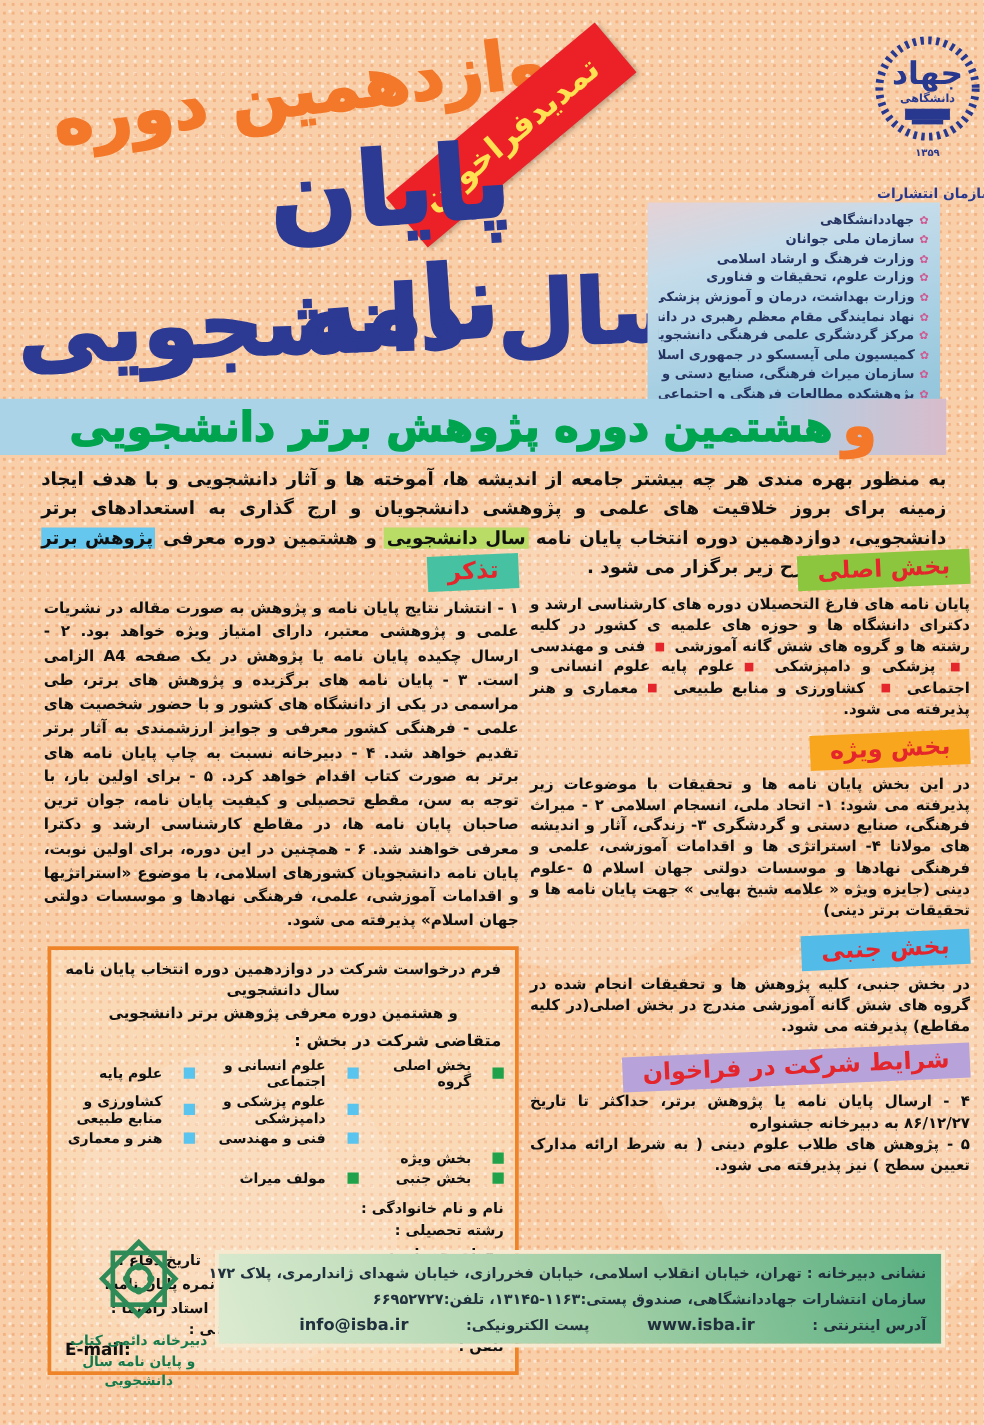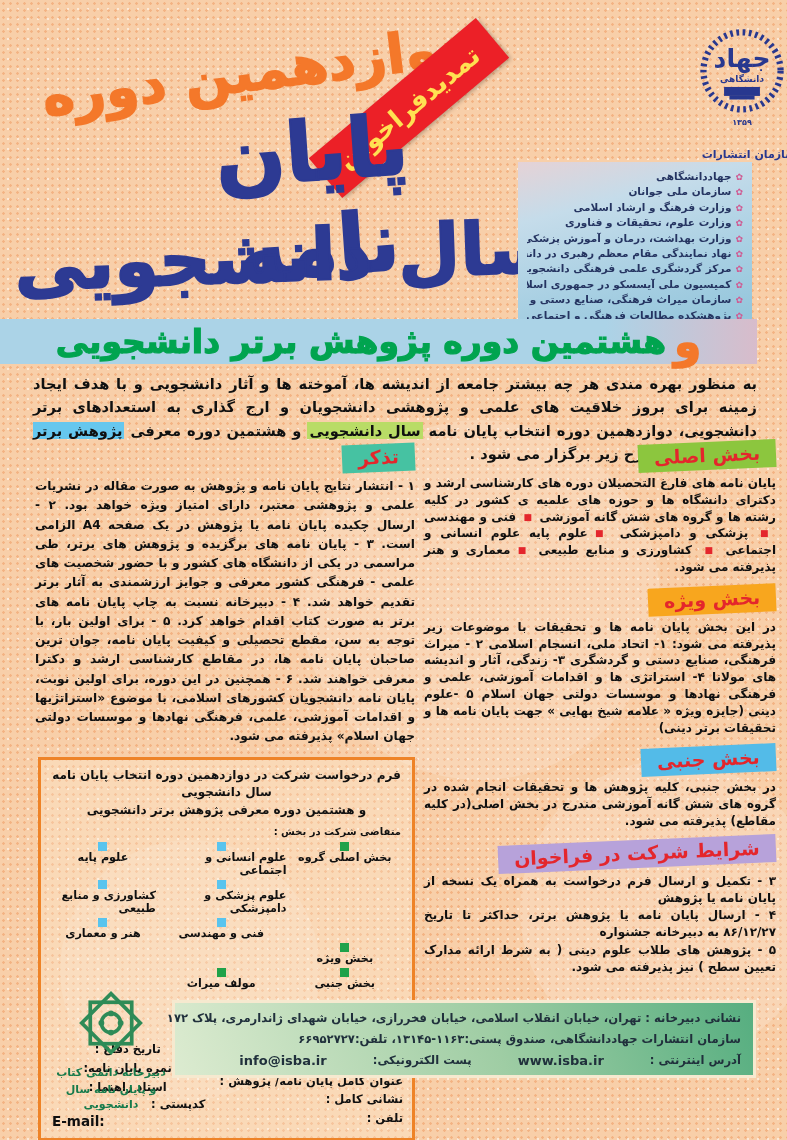--- a/index.html
+++ b/index.html
@@ -65,23 +65,23 @@
 
   .notice-body{font-size:12.2px;line-height:1.58;text-align:justify;color:#101010;}
   .sec-body{font-size:12px;line-height:1.4;text-align:justify;color:#101010;margin-bottom:10px;}
   .sec-body .line{margin-bottom:1px;}
   .redsq{color:#e4262c;font-size:9px;margin:0 3px;vertical-align:1px;}
 
   
   .form-box{margin-top:10px;border:3px solid #ee8327;background:rgba(255,246,228,0.25);
     padding:7px 9px 9px;box-sizing:border-box;width:377px;}
   .form-title{text-align:center;font-size:12px;line-height:1.45;color:#101010;}
-  .applicant{font-size:10px;margin:7px 2px 5px 0;color:#101010;}
+  .applicant{font-size:13px;margin:7px 2px 5px 0;color:#101010;}
   .cbx-row{display:flex;margin:3px 0;}
-  .cbx-cell{display:flex;align-items:center;gap:0;font-size:11.2px;color:#101010;flex-direction:column;}
+  .cbx-cell{display:flex;align-items:center;gap:17px;font-size:11.2px;color:#101010;}
   .cbx-c0{flex:0 0 33%;} .cbx-c1{flex:0 0 37%;} .cbx-c2{flex:0 0 30%;}
   .sq{width:9px;height:9px;display:inline-block;flex:0 0 9px;}
   .sq-green{background:#1fa24a;} .sq-blue{background:#59c4ee;}
   .fields{display:flex;margin-top:8px;}
   .f-right{flex:0 0 56%;}
   .f-right .fld{font-size:11.5px;line-height:18.5px;color:#101010;}
   .f-left{flex:1;display:flex;flex-direction:column;padding-top:42px;}
   .f-left .fld{font-size:11.5px;line-height:19px;text-align:center;color:#101010;}
   .f-left .gap{flex:1;}
   .postal{font-size:11.5px;color:#101010;}
@@ -249,21 +249,20 @@
 
     <div style="text-align:right;">
       <span class="sec-label lbl-janbi">بخش جنبی</span>
     </div>
     <div class="sec-body">در بخش جنبی، کلیه پژوهش ها و تحقیقات انجام شده در گروه های شش گانه آموزشی مندرج در بخش اصلی(در کلیه مقاطع) پذیرفته می شود.</div>
 
     <div style="text-align:right;">
       <span class="sec-label lbl-sharayet">شرایط شرکت در فراخوان</span>
     </div>
     <div class="sec-body" id="sharayet">
-        <div class="line">۳ - تکمیل و ارسال فرم درخواست به همراه یک نسخه از پایان نامه یا پژوهش</div>
         <div class="line">۴ - ارسال پایان نامه یا پژوهش برتر، حداکثر تا تاریخ ۸۶/۱۲/۲۷ به دبیرخانه جشنواره</div>
         <div class="line">۵ - پژوهش های طلاب علوم دینی ( به شرط ارائه مدارک تعیین سطح ) نیز پذیرفته می شود.</div>
       </div>
   </div>
 
   <div class="footer-box">
     <div class="footer-line">نشانی دبیرخانه : تهران، خیابان انقلاب اسلامی، خیابان فخررازی، خیابان شهدای ژاندارمری، پلاک ۱۷۲</div>
     <div class="footer-line">سازمان انتشارات جهاددانشگاهی، صندوق پستی:۱۱۶۳-۱۳۱۴۵، تلفن:۶۶۹۵۲۷۲۷</div>
     <div class="footer-row3">
       <span>آدرس اینترنتی :</span>

